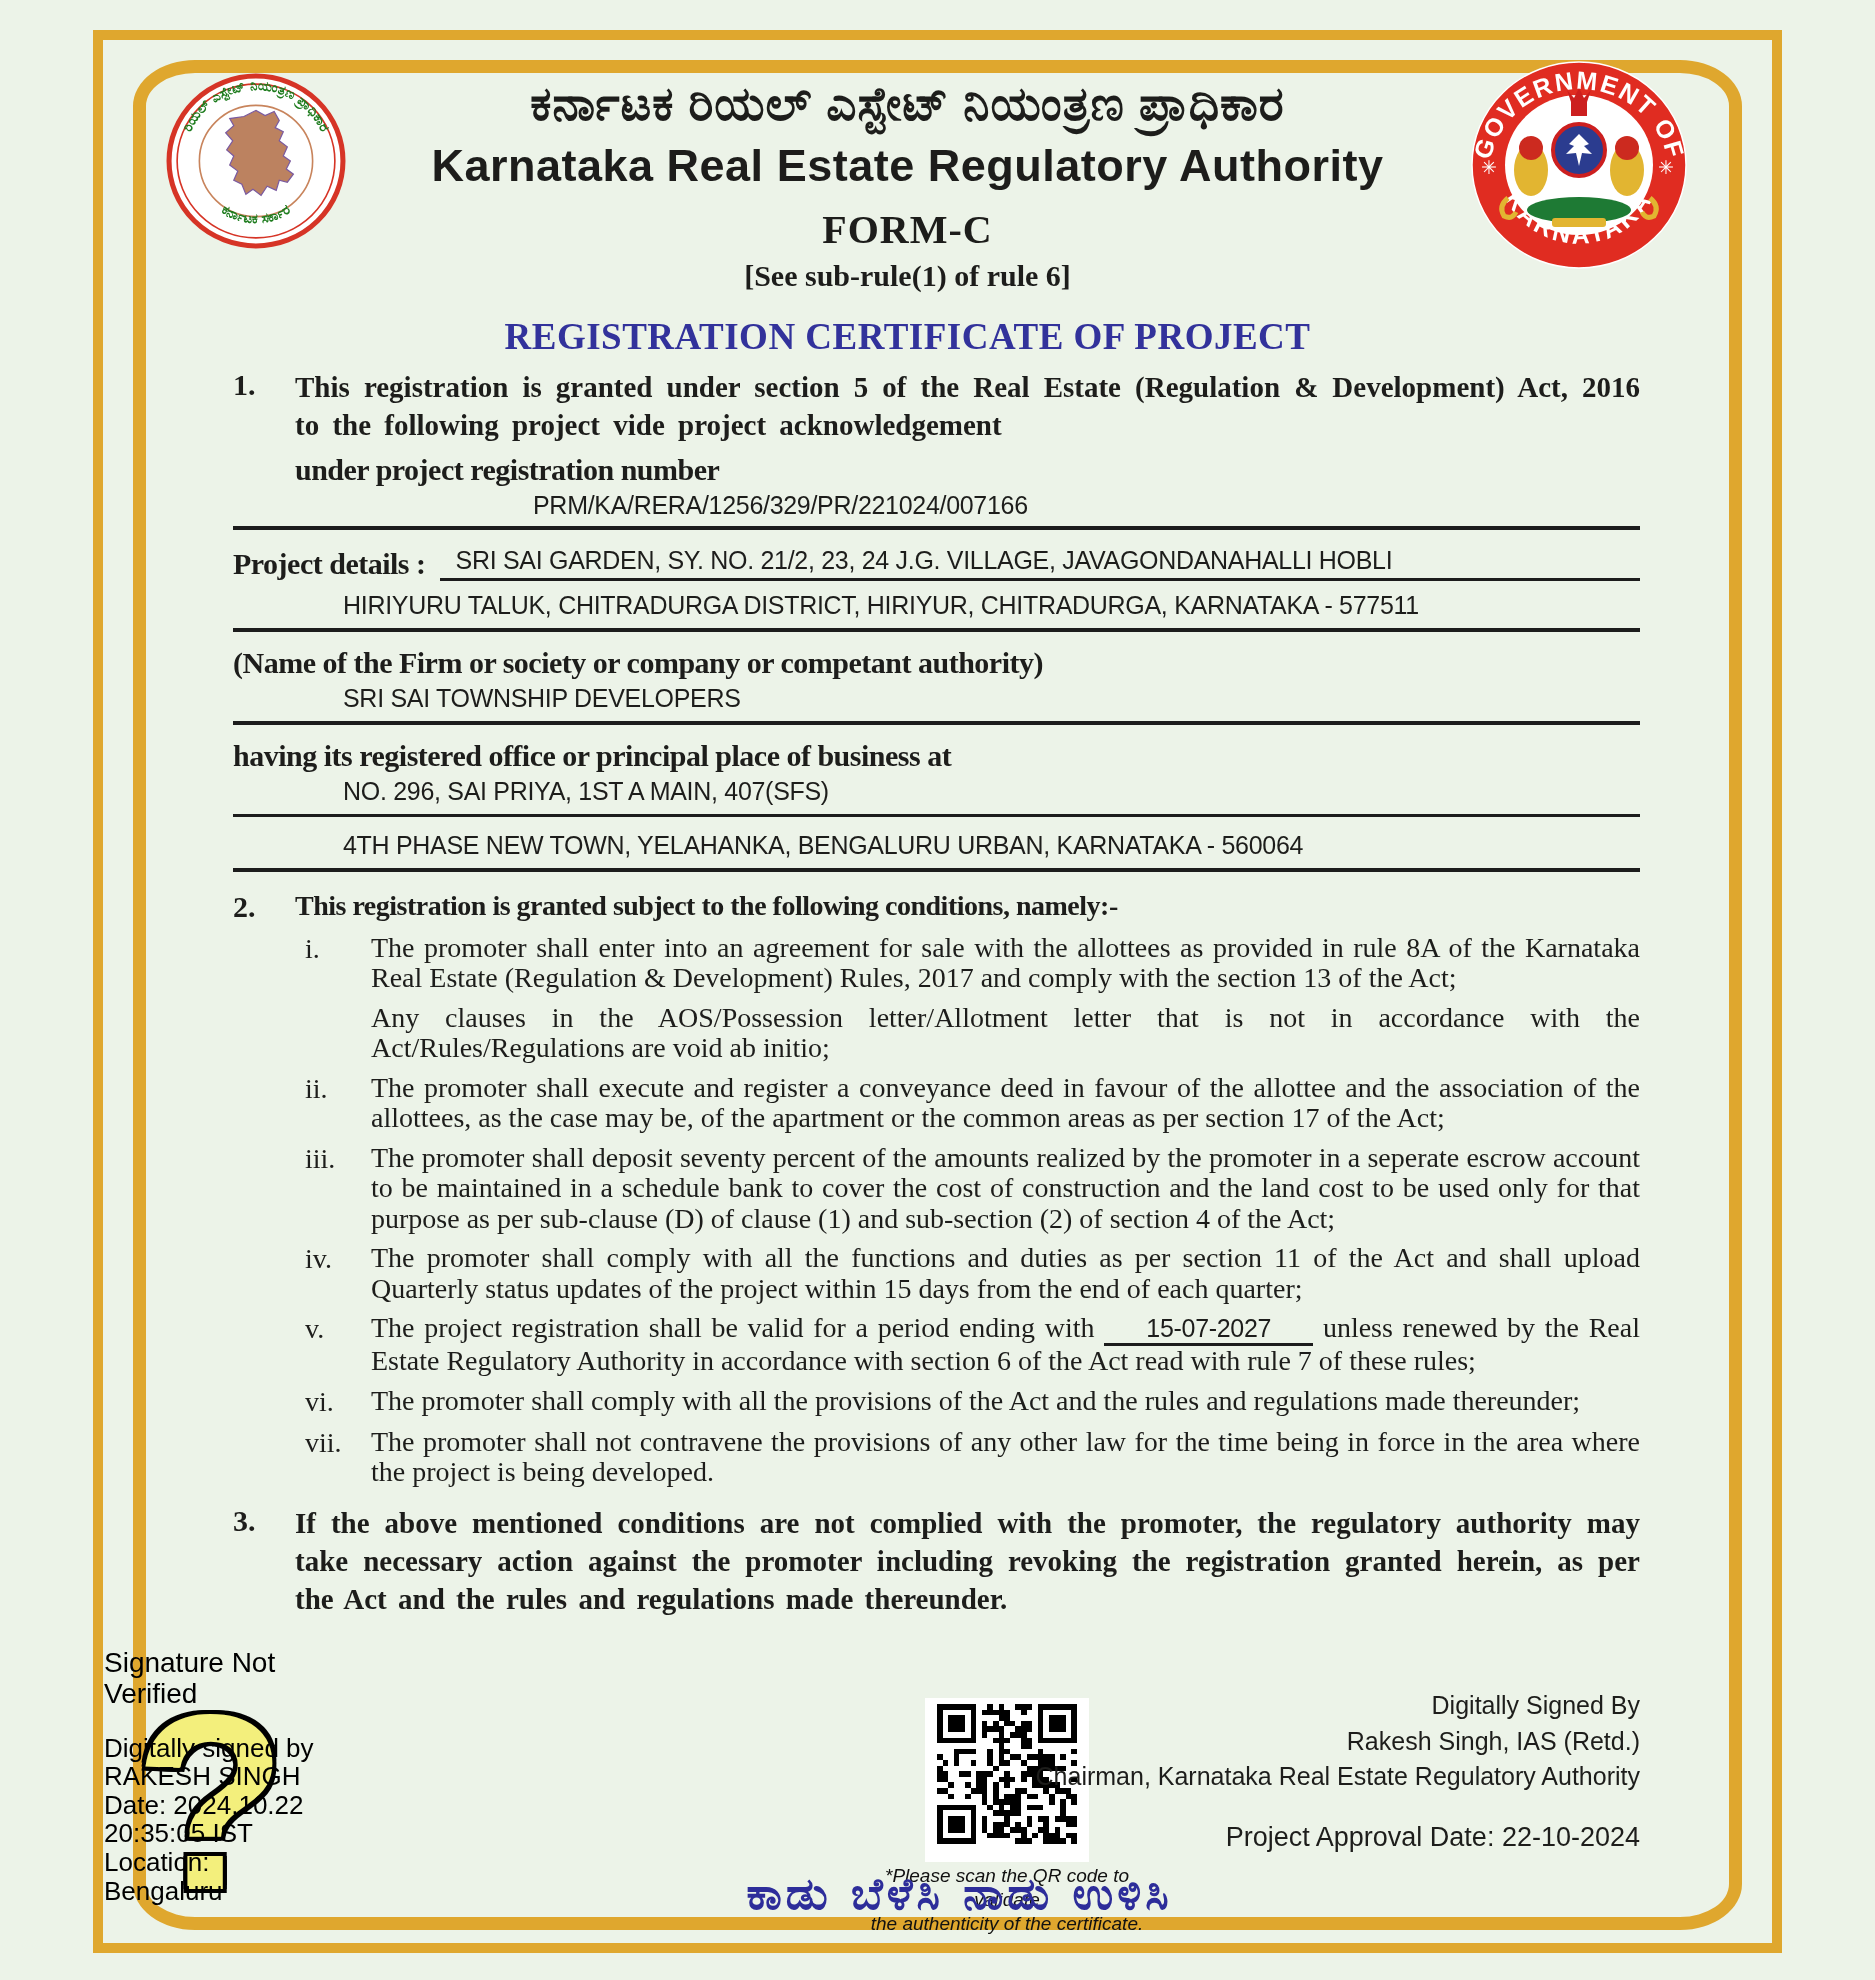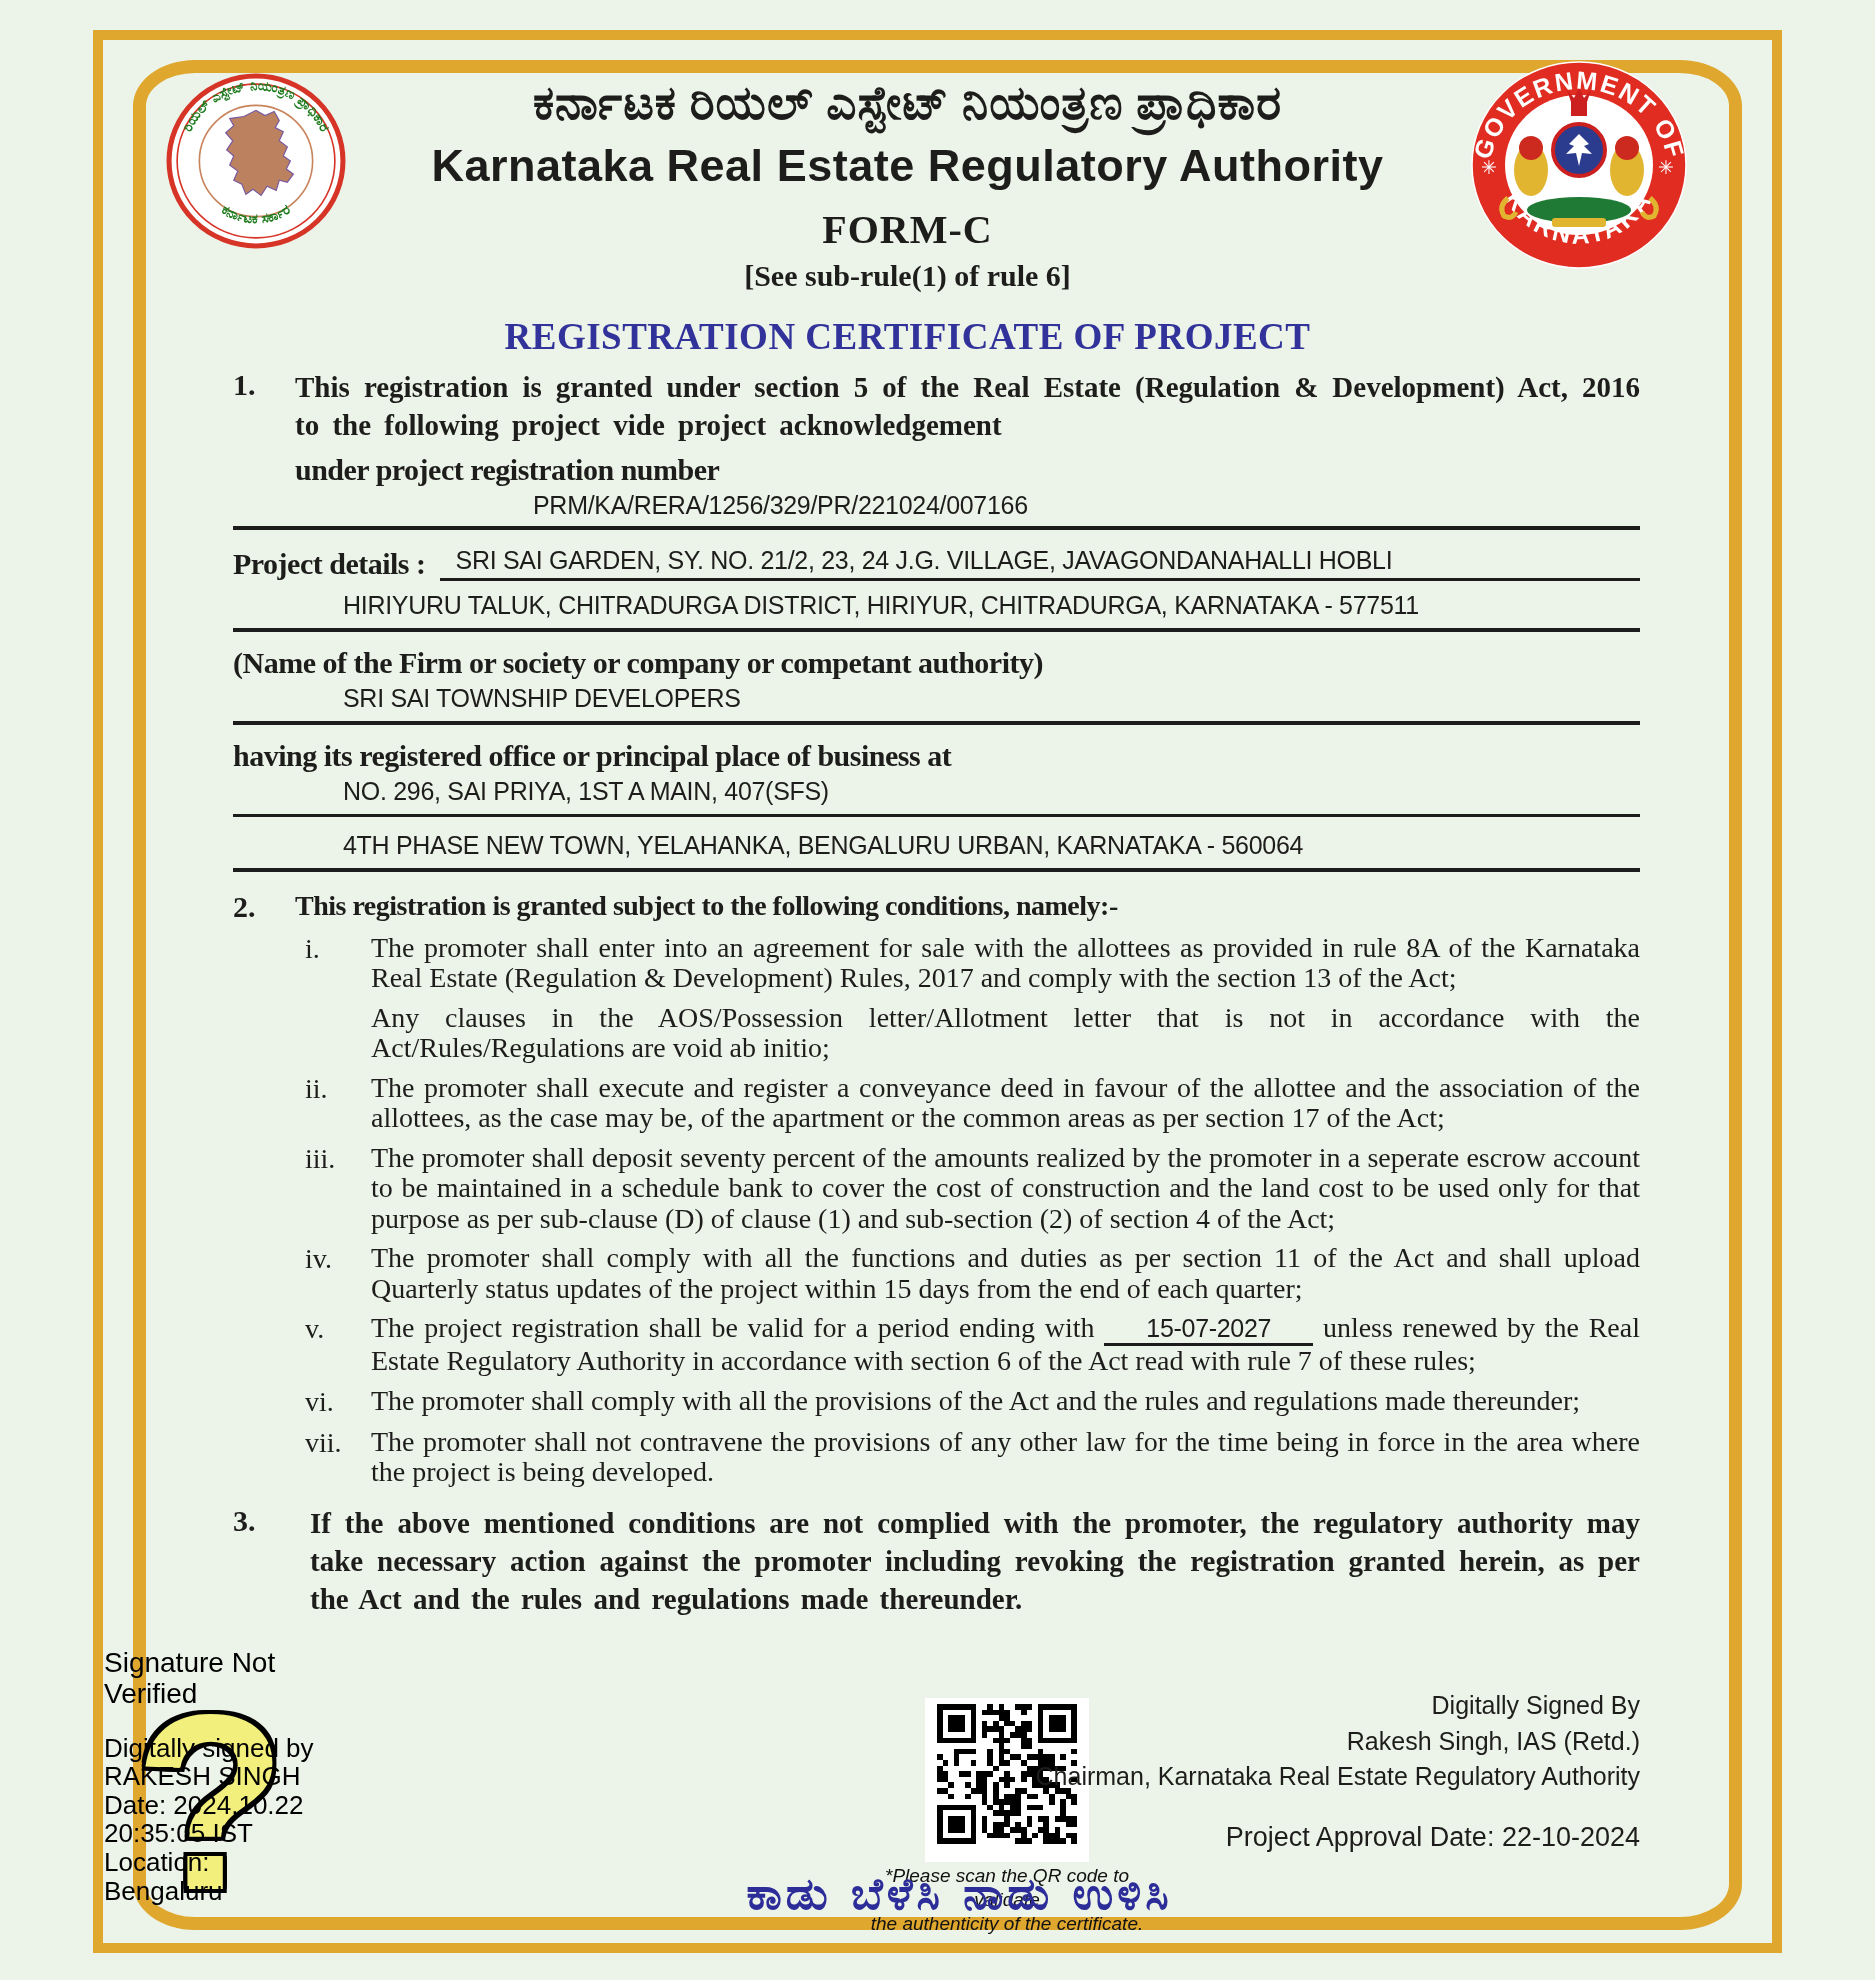--- a/index.html
+++ b/index.html
@@ -16,21 +16,21 @@
     font-family:"Liberation Serif", serif;color:var(--ink);overflow:hidden;
   }
   .outer-frame{position:absolute;left:93px;top:30px;right:93px;bottom:27px;border:10px solid var(--gold);}
   .inner-frame{position:absolute;left:133px;top:60px;right:133px;bottom:50px;border:13px solid var(--gold);border-radius:62px/46px;}
 
   
   .seal{position:absolute;}
   .seal-left{left:165px;top:70px;width:182px;height:182px;}
   .seal-right{left:1468px;top:58px;width:222px;height:214px;}
   .header{position:absolute;left:360px;right:420px;top:78px;text-align:center;}
-  .kn-title{font-family:Liberation Serif, serif;font-size:47px;font-weight:bold;letter-spacing:1px;line-height:1.1;}
+  .kn-title{font-family:Liberation Sans, sans-serif;font-size:47px;font-weight:bold;letter-spacing:1px;line-height:1.1;}
   .org-title{font-family:"Liberation Sans", sans-serif;font-size:45px;font-weight:bold;margin-top:10px;letter-spacing:.5px;}
   .form-title{font-size:40px;font-weight:bold;margin-top:14px;letter-spacing:1px;}
   .form-sub{font-size:30px;font-weight:bold;margin-top:6px;}
   .cert-title{font-size:37px;font-weight:bold;margin-top:22px;color:var(--blue);letter-spacing:.5px;}
 
   
   .content{position:absolute;left:233px;top:368px;width:1407px;}
   .numbered{display:grid;grid-template-columns:62px 1fr;}
   .numbered .marker{font-weight:bold;font-size:30px;}
   .lead{font-weight:bold;font-size:29px;line-height:1.32;text-align:justify;word-spacing:6px;}
@@ -49,21 +49,21 @@
   .thickrule{border-bottom:4px solid var(--rule);}
   .thinrule{border-bottom:3px solid var(--rule);}
   .firm-label{margin-top:14px;}
   .sec2-head{margin-top:18px;}
   .sec2-head .boldlabel{font-size:28px;}
   .item{display:grid;grid-template-columns:66px 1fr;margin-left:72px;margin-top:9px;}
   .item .imarker{font-size:28px;}
   .itext{font-size:28px;line-height:1.09;text-align:justify;}
   .inline-fill{display:inline-block;border-bottom:3px solid var(--rule);padding:0 42px 2px 42px;line-height:1;}
   .sec3{margin-top:16px;}
-  .sec3 .lead{word-spacing:4px;margin-left:15px;}
+  .sec3 .lead{word-spacing:4px;}
 
   
   .sig-stamp{position:absolute;left:104px;top:1648px;width:330px;font-family:"Liberation Sans", sans-serif;z-index:3;}
   .sig-qmark{position:absolute;left:30px;top:30px;font-size:250px;font-weight:bold;color:#F3EF7C;z-index:0;line-height:1;
     text-shadow:4px 4px 0 #000,-4px -4px 0 #000,4px -4px 0 #000,-4px 4px 0 #000,0 4px 0 #000,0 -4px 0 #000,4px 0 0 #000,-4px 0 0 #000;}
   .sig-status{position:relative;z-index:1;font-size:28px;line-height:1.1;color:#000;}
   .sig-details{position:relative;z-index:1;font-size:26px;line-height:1.1;margin-top:24px;color:#000;}
   .qr-wrap{position:absolute;left:852px;top:1698px;width:310px;text-align:center;z-index:2;font-style:italic;}
   .qr-box{background:#fff;width:152px;height:152px;margin:0 auto;padding:6px;}
   .qr-caption{font-family:"Liberation Sans", sans-serif;font-size:19px;line-height:1.25;margin-top:2px;color:#111;}

